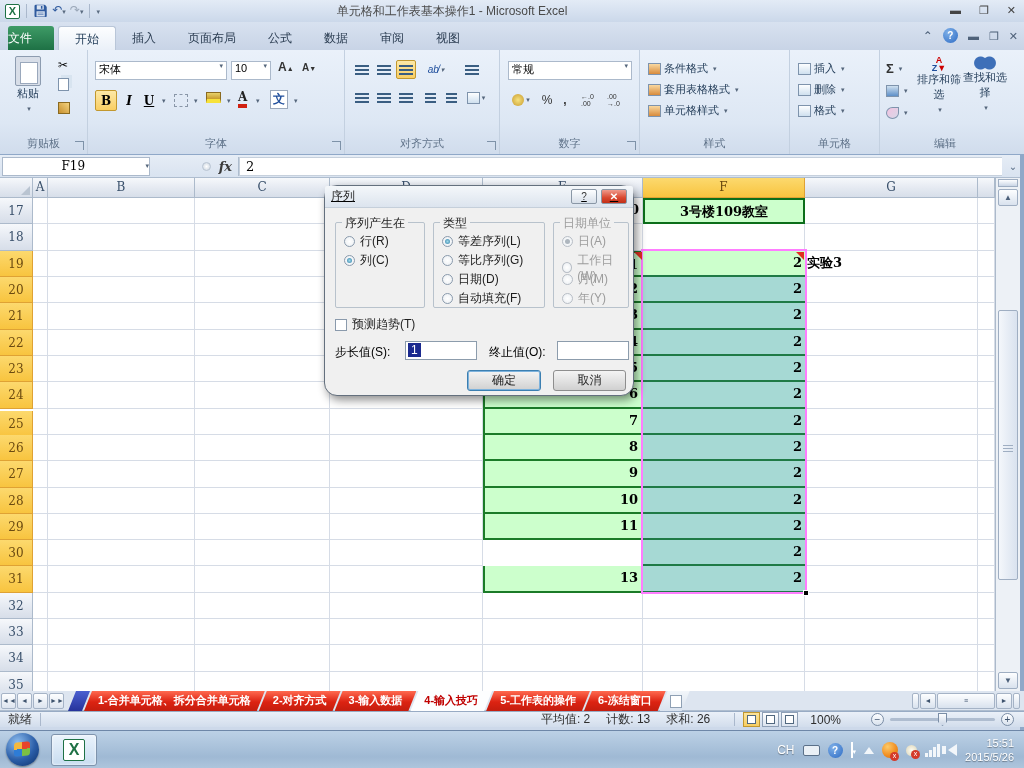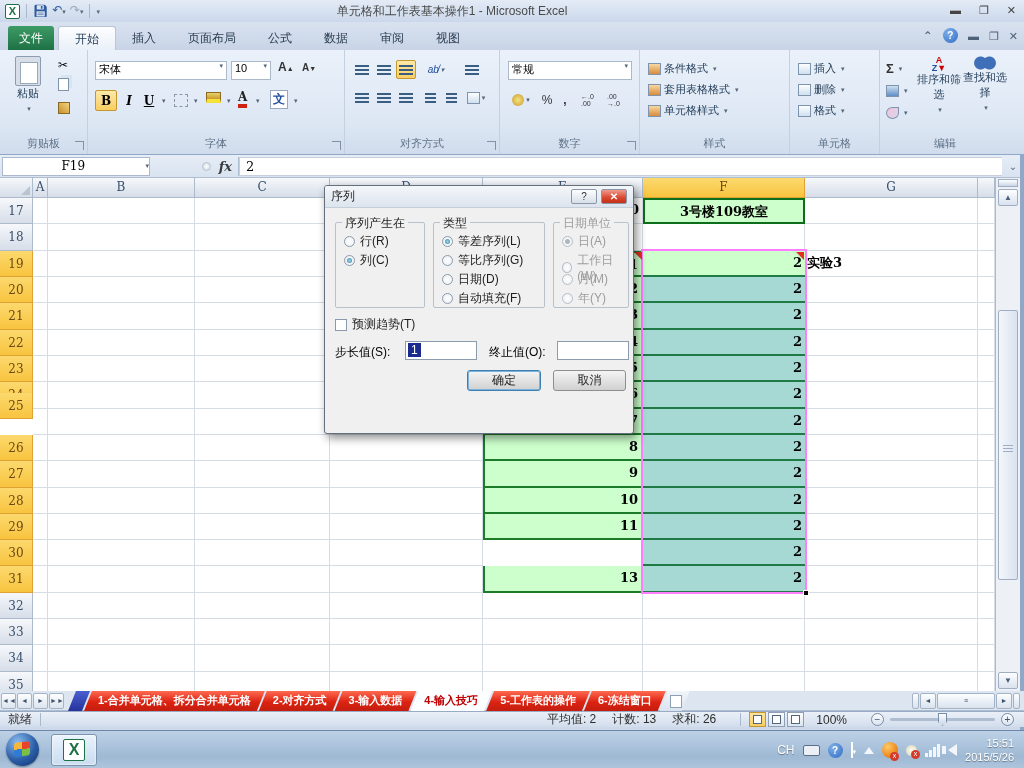--- a/index.html
+++ b/index.html
@@ -18,21 +18,21 @@
   .qat-btn { font-size:12px; color:#2F5A9E; line-height:14px; }
   .qat-btn.gray { color:#9AA7B8; }
   .dd-sm { font-size:7px; color:#5A6B80; }
   #win-title { position:absolute; left:0; right:120px; text-align:center; color:#4A4A4A; font-size:12px; }
   .winbtns { position:absolute; right:8px; top:3px; display:flex; gap:18px; color:#444; }
   .wglyph { font-size:11px; line-height:14px; }
 
   
   #tabrow { left:0; top:22px; width:1024px; height:28px; background:linear-gradient(#D8E2F0,#C8D4E6); }
   #file-btn { position:absolute; left:8px; top:4px; width:46px; height:24px; border-radius:3px 3px 0 0;
-    background:linear-gradient(#3E9B66,#1E7145); color:#fff; text-align:center; line-height:24px; font-size:12px; }
+    background:linear-gradient(#3E9B66,#1E7145); color:#fff; text-align:left; line-height:24px; font-size:12px; }
   #tab-list { position:absolute; left:58px; top:4px; display:flex; height:24px;text-align:right; }
   .rtab { padding:0 16px; line-height:24px; color:#2B3D52; font-size:12px; }
   .rtab.active { background:linear-gradient(#FDFEFF,#EAF0F8); border:1px solid #B9C6D8; border-bottom:none;
     border-radius:3px 3px 0 0; color:#1F3A56; }
   #tabrow-right { position:absolute; right:6px; top:6px; display:flex; gap:10px; align-items:center; color:#4F627A; }
   .help-circle { width:15px; height:15px; border-radius:50%; background:radial-gradient(circle at 35% 30%,#7FB0E8,#2D6BC4);
     color:#fff; font-size:10px; font-weight:bold; text-align:center; line-height:15px; }
 
   
   #ribbon { left:0; top:50px; width:1024px; height:105px;
@@ -97,22 +97,22 @@
   .vs-btn { position:absolute; left:2px; width:20px; height:17px; background:linear-gradient(#FDFEFF,#D9E2EE);
     border:1px solid #9FAEC2; border-radius:2px; color:#4C607A; font-size:8px; text-align:center; line-height:16px; }
   #vs-split { position:absolute; left:2px; top:1px; width:20px; height:8px; background:linear-gradient(#FDFEFF,#CBD6E6); border:1px solid #9FAEC2; }
   #vs-thumb { position:absolute; left:2px; top:132px; width:20px; height:270px; background:linear-gradient(90deg,#F4F7FB,#D9E2EF);
     border:1px solid #9FAEC2; border-radius:2px; }
   #vs-thumb::after { content:""; position:absolute; left:4px; top:50%; width:10px; height:7px;
     background:repeating-linear-gradient(#9FAEC2 0 1px,transparent 1px 3px); }
   #rightedge { left:1020px; top:155px; width:4px; height:575px; background:#8FA8C8; }
 
   
-  #dialog { left:324px; top:185px; width:310px; height:249px; background:#F0F0F0; border:1px solid #64707E;
-    border-radius:3px; box-shadow:3px 4px 10px rgba(0,0,0,.45); z-index:50; font-size:12px; }
+  #dialog { left:324px; top:185px; width:310px; height:211px; background:#F0F0F0; border:1px solid #64707E;
+    border-radius:13px; box-shadow:3px 4px 10px rgba(0,0,0,.45); z-index:50; font-size:12px;text-decoration:underline; }
   #dlg-title { height:22px; background:linear-gradient(#F4F7FA,#DCE4EE); border-bottom:1px solid #C5CFDA;
     border-radius:2px 2px 0 0; display:flex; align-items:center; padding:0 6px; color:#1E1E1E; }
   #dlg-title .t { flex:1; }
   .dlg-btn { width:26px; height:15px; border:1px solid #8A97A6; border-radius:2px; margin-left:4px;
     background:linear-gradient(#FDFEFF,#D7DFE9); text-align:center; line-height:13px; font-size:10px; color:#333; }
   .dlg-btn.close { background:linear-gradient(#F09A8C,#D9472F 60%,#C23018); color:#fff; font-weight:bold; }
   .fset { position:absolute; border:1px solid #B8C2CC; border-radius:2px; }
   .fset legend, .fset .leg { position:absolute; top:-8px; left:6px; background:#F0F0F0; padding:0 3px; color:#1E1E1E; }
   .fset.disabled .leg, .fset.disabled .opt { color:#9C9C9C; }
   .opt { position:absolute; left:8px; display:flex; align-items:center; gap:5px; color:#1E1E1E; }
@@ -480,21 +480,21 @@
       <div class="cell" style="left: 978px; top: 177.92px; width: 17px; height: 26.32px; line-height: 24.32px;"></div>
       <div class="hdr sel" style="left: 0px; top: 204.24px; width: 33px; height: 26.32px; line-height: 26.32px;">24</div>
       <div class="cell" style="left: 33px; top: 204.24px; width: 15px; height: 26.32px; line-height: 24.32px;"></div>
       <div class="cell" style="left: 48px; top: 204.24px; width: 147px; height: 26.32px; line-height: 24.32px;"></div>
       <div class="cell" style="left: 195px; top: 204.24px; width: 135px; height: 26.32px; line-height: 24.32px;"></div>
       <div class="cell" style="left: 330px; top: 204.24px; width: 153px; height: 26.32px; line-height: 24.32px;"></div>
       <div class="cell c-green c-num" style="left: 483px; top: 204.24px; width: 160px; height: 26.32px; line-height: 24.32px;">6</div>
       <div class="cell c-teal c-num" style="left: 643px; top: 204.24px; width: 162px; height: 26.32px; line-height: 24.32px;">2</div>
       <div class="cell" style="left: 805px; top: 204.24px; width: 173px; height: 26.32px; line-height: 24.32px;"></div>
       <div class="cell" style="left: 978px; top: 204.24px; width: 17px; height: 26.32px; line-height: 24.32px;"></div>
-      <div class="hdr sel" style="left: 0px; top: 215px; width: 33px; height: 26.32px; line-height: 26.32px;">25</div>
+      <div class="hdr sel" style="left: 0px; top: 233px; width: 33px; height: 26.32px; line-height: 26.32px;">25</div>
       <div class="cell" style="left: 33px; top: 230.56px; width: 15px; height: 26.32px; line-height: 24.32px;"></div>
       <div class="cell" style="left: 48px; top: 230.56px; width: 147px; height: 26.32px; line-height: 24.32px;"></div>
       <div class="cell" style="left: 195px; top: 230.56px; width: 135px; height: 26.32px; line-height: 24.32px;"></div>
       <div class="cell" style="left: 330px; top: 230.56px; width: 153px; height: 26.32px; line-height: 24.32px;"></div>
       <div class="cell c-green c-num" style="left: 483px; top: 230.56px; width: 160px; height: 26.32px; line-height: 24.32px;">7</div>
       <div class="cell c-teal c-num" style="left: 643px; top: 230.56px; width: 162px; height: 26.32px; line-height: 24.32px;">2</div>
       <div class="cell" style="left: 805px; top: 230.56px; width: 173px; height: 26.32px; line-height: 24.32px;"></div>
       <div class="cell" style="left: 978px; top: 230.56px; width: 17px; height: 26.32px; line-height: 24.32px;"></div>
       <div class="hdr sel" style="left: 0px; top: 256.88px; width: 33px; height: 26.32px; line-height: 26.32px;">26</div>
       <div class="cell" style="left: 33px; top: 256.88px; width: 15px; height: 26.32px; line-height: 24.32px;"></div>
@@ -703,21 +703,21 @@
     <span class="sep"></span>
     <span class="viewbtn hl">
         <i></i>
       </span>
     <span class="viewbtn">
         <i></i>
       </span>
     <span class="viewbtn">
         <i></i>
       </span>
-    <span style="margin:0 14px 0 10px;">100%</span>
+    <span style="margin:0 20px 0 10px;">100%</span>
     <span class="zoomctl">
       <span class="zbtn">−</span>
       <span class="ztrack">
           <span class="zthumb"></span>
         </span>
       <span class="zbtn">+</span>
     </span>
   </div>
 
   <div class="abs" id="taskbar">

